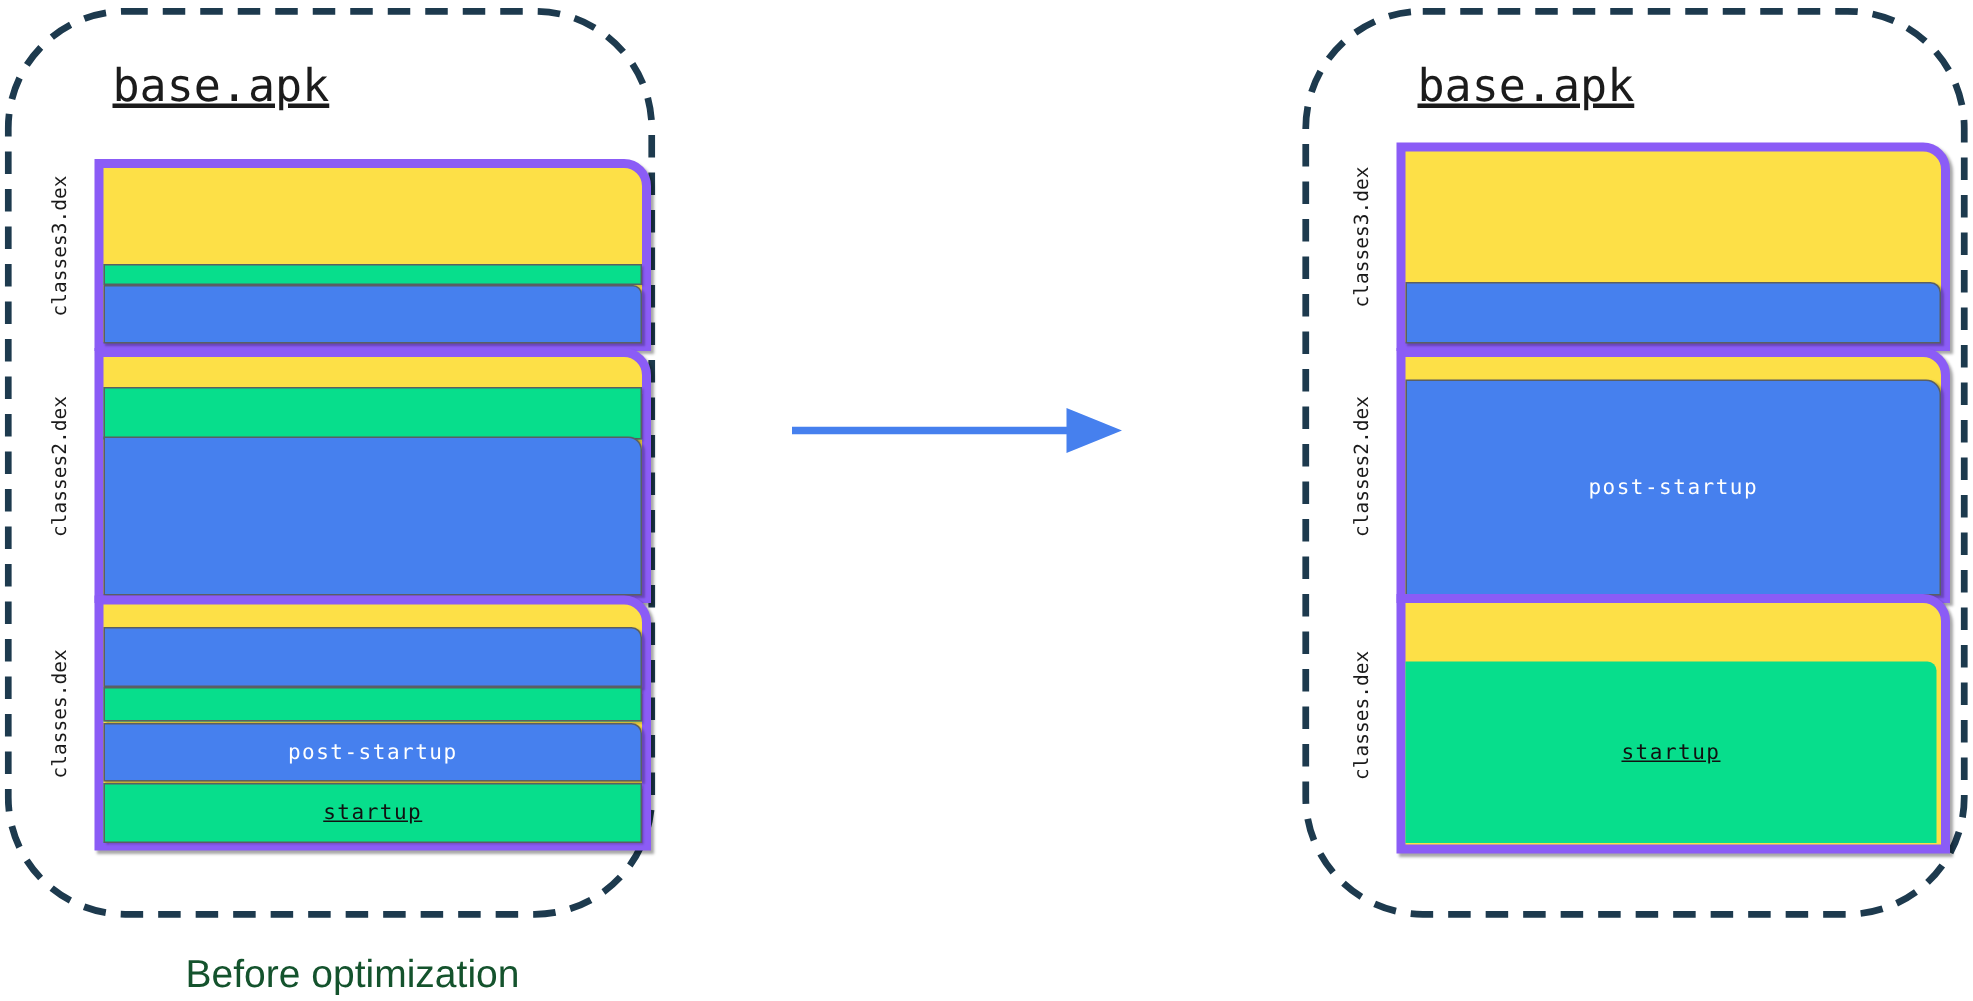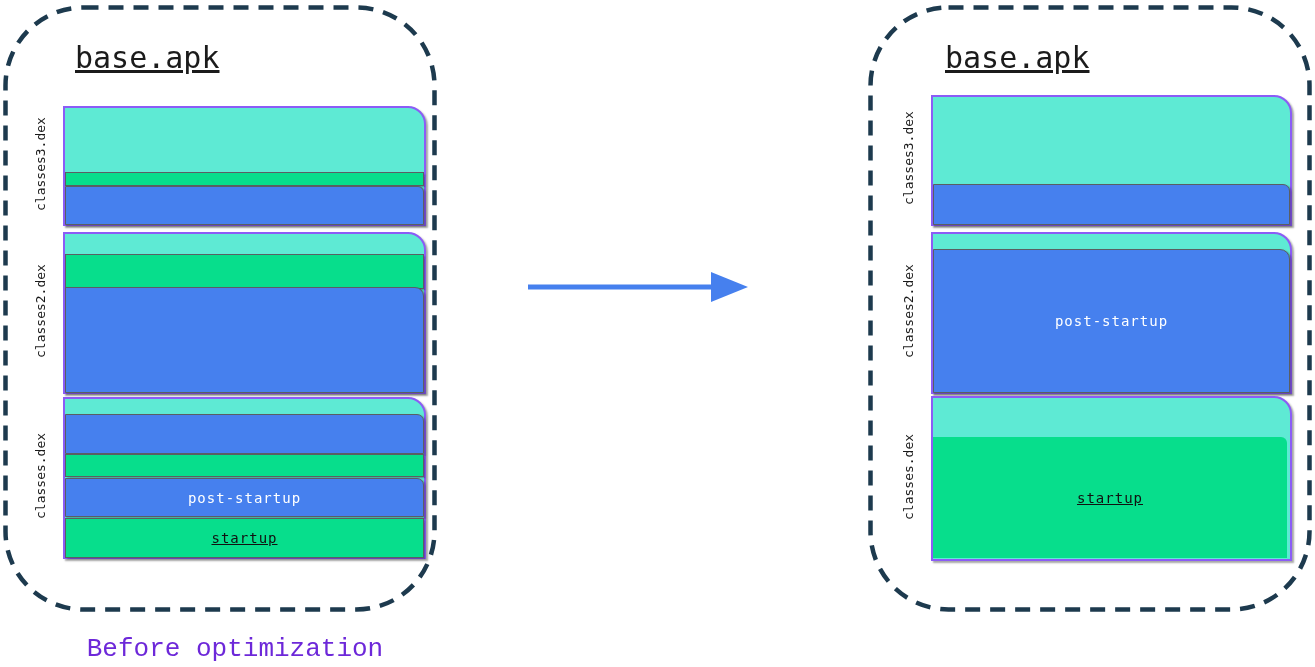--- a/index.html
+++ b/index.html
@@ -14,22 +14,22 @@
   .panel svg{position:absolute;left:0;top:0;}
   .apk-title{
     position:absolute;
     font:30px "DejaVu Sans Mono", monospace;
     color:#1b1b1b;
     white-space:nowrap;
     text-decoration:underline;
   }
   .page{
     position:absolute;
-    background:#5eead4;
-    border:2px solid #8b5cf6;
+    background:#fde047;
+    border:6px solid #8b5cf6;
     border-radius:0 18px 0 0;
     box-shadow:2px 2px 2px rgba(0,0,0,0.35);
   }
   .seg{
     position:absolute;left:0;right:0;
     border:1px solid #5a5f63;
     box-shadow:1.5px 1.5px 1.5px rgba(0,0,0,0.25);
     display:flex;align-items:center;justify-content:center;
   }
   .seg.green{background:var(--green,#07DE8C);}
@@ -48,23 +48,23 @@
     transform:rotate(180deg);
     text-align:center;
     line-height:22px;
     font:13px "DejaVu Sans Mono", monospace;
     color:#1a1a1a;
     white-space:nowrap;
   }
   .caption{
     position:absolute;
     text-align:center;
-    font-family:Liberation Mono, monospace;
+    font-family:Liberation Sans, sans-serif;
     font-size:26px;
-    color:#6d28d9;
+    color:#14532d;
   }
   #arrow{position:absolute;left:525px;top:270px;}
 </style>
 </head>
 <body>
 
 <div id="canvas">
 
   <div class="panel" id="panel-before" style="left:3px;top:5px;width:434px;height:607px">
     <svg width="434" height="607" viewBox="0 0 434 607">

